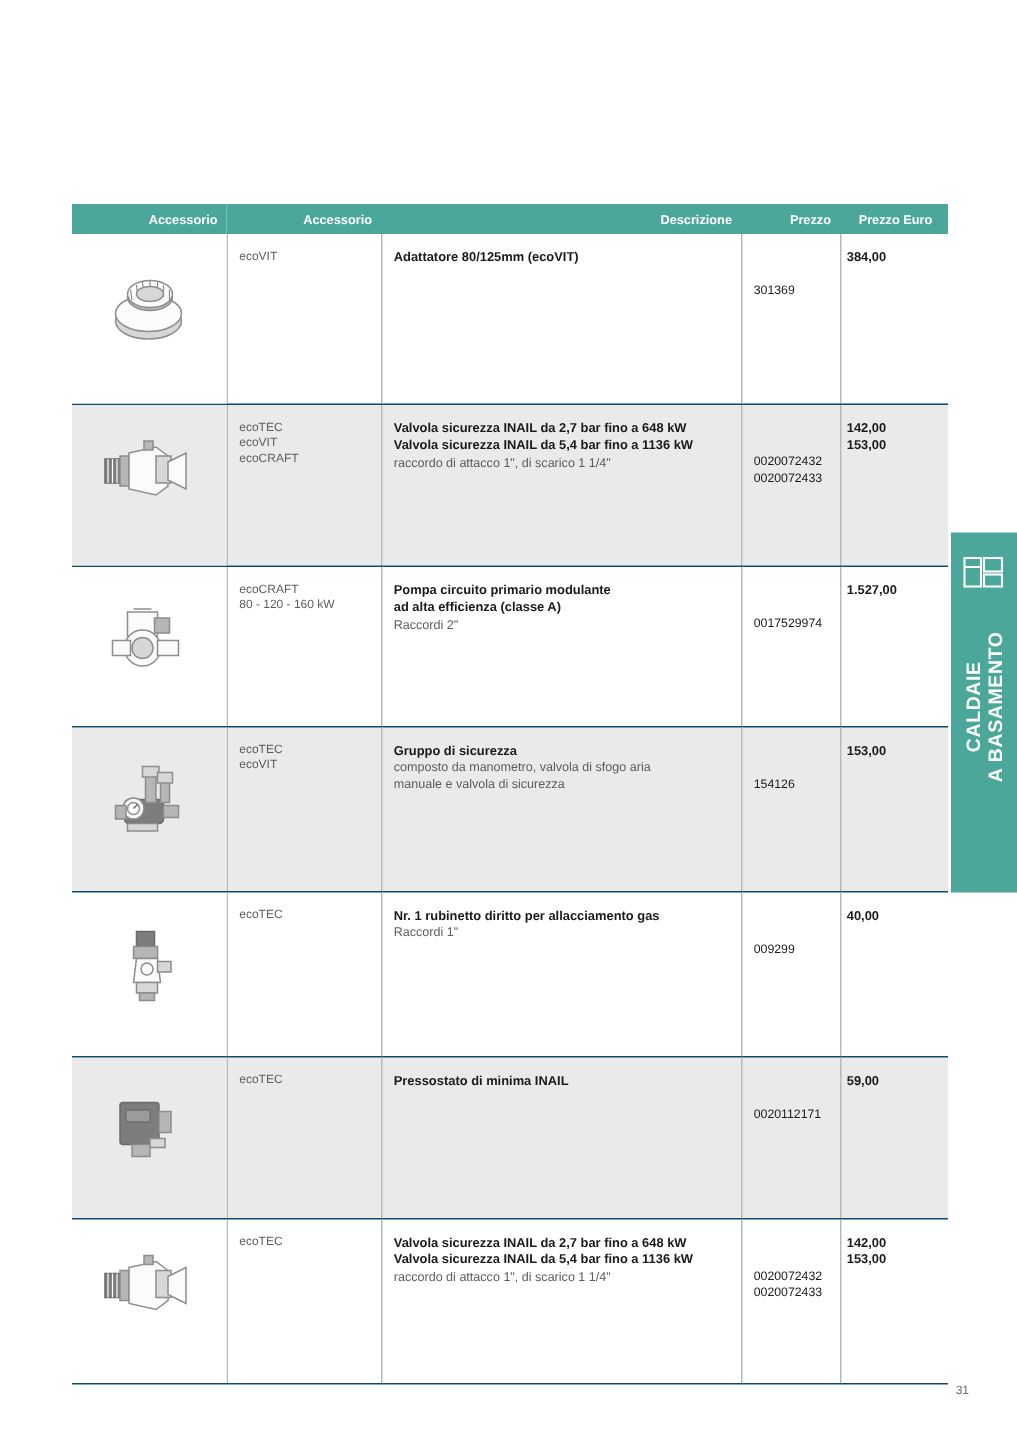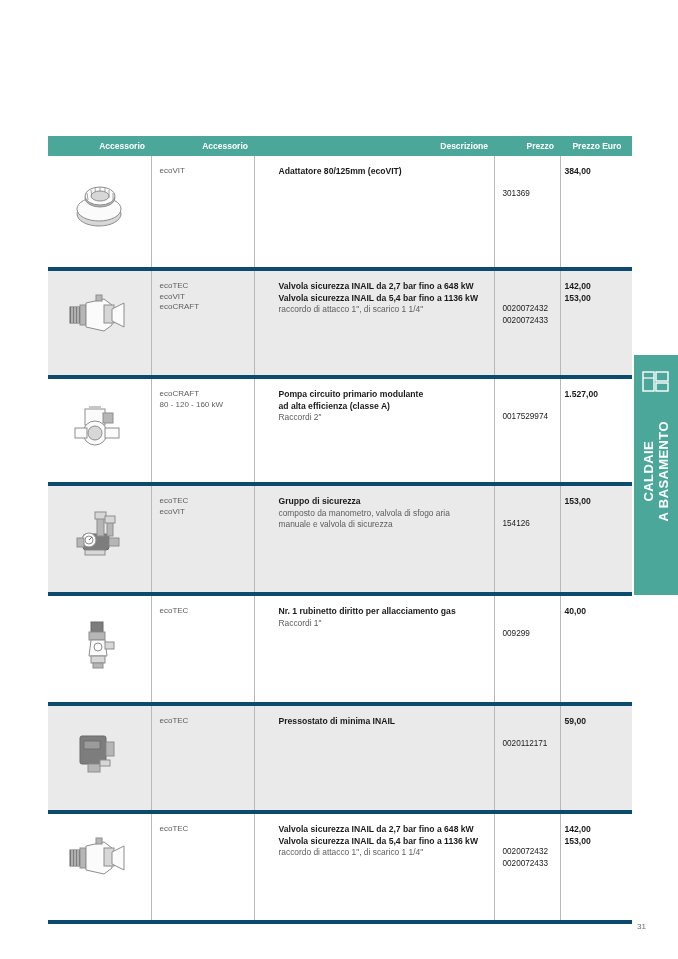--- a/index.html
+++ b/index.html
@@ -69,42 +69,42 @@
     text-align: right;
     padding: 5px 6px 5px 8px;
     height: 9px;
     border: none;
   }
   table.pricelist th.num {
     text-align: center;
   }
   td {
     vertical-align: top;
-    border-bottom: 4px solid #0c4a6e;
+    border-bottom: 1px solid #0c4a6e;
     padding: 0;
   }
   tr.row-alt td {
     background: #eaeaea;
   }
   tr.row-plain td {
     background: #ffffff;
   }
   td.c-img {
     width: 103px;
     position: relative;
   }
   td.c-abb {
     width: 103px;
     padding: 10px 6px 10px 8px;
     border-left: 1px solid #b9b9b9;
     border-right: 1px solid #b9b9b9;
   }
   td.c-desc {
     width: 240px;
-    padding: 10px 8px 10px 24px;
+    padding: 10px 8px 10px 8px;
     border-right: 1px solid #b9b9b9;
     margin-left: 45px;
   }
   td.c-code {
     width: 66px;
     padding: 10px 4px 10px 8px;
     border-right: 1px solid #b9b9b9;
   }
   td.c-price {
     width: 72px;

